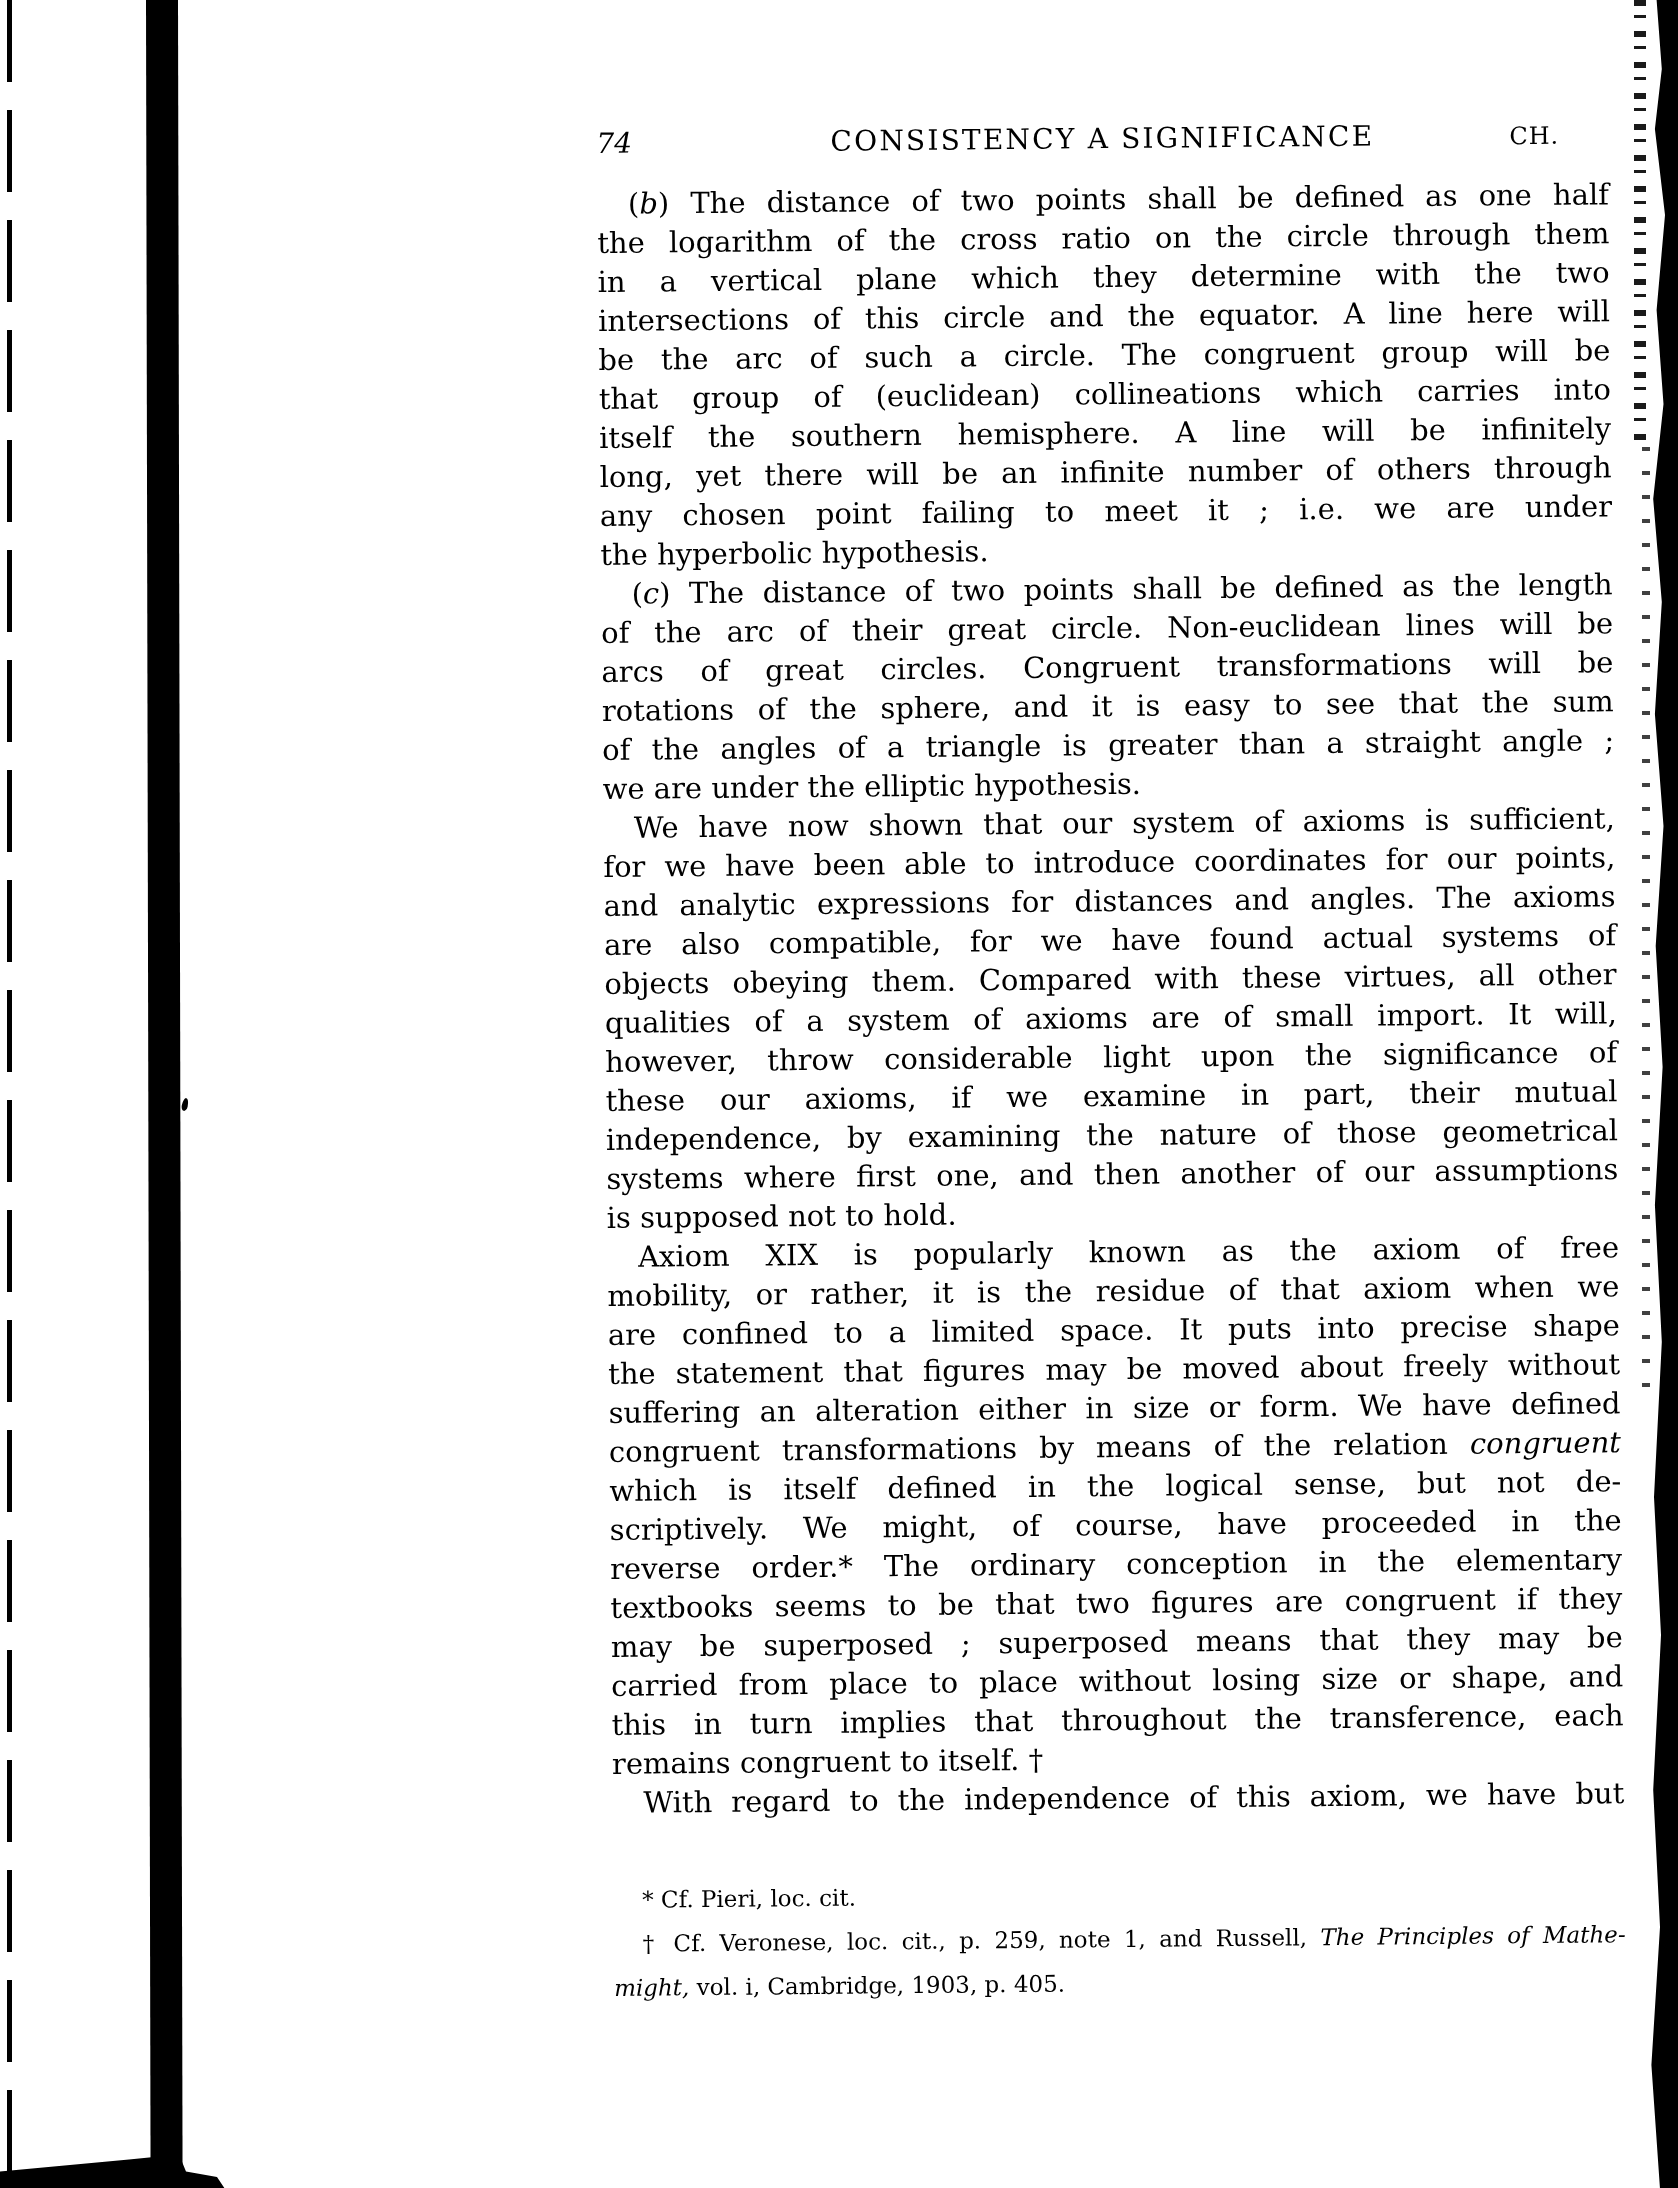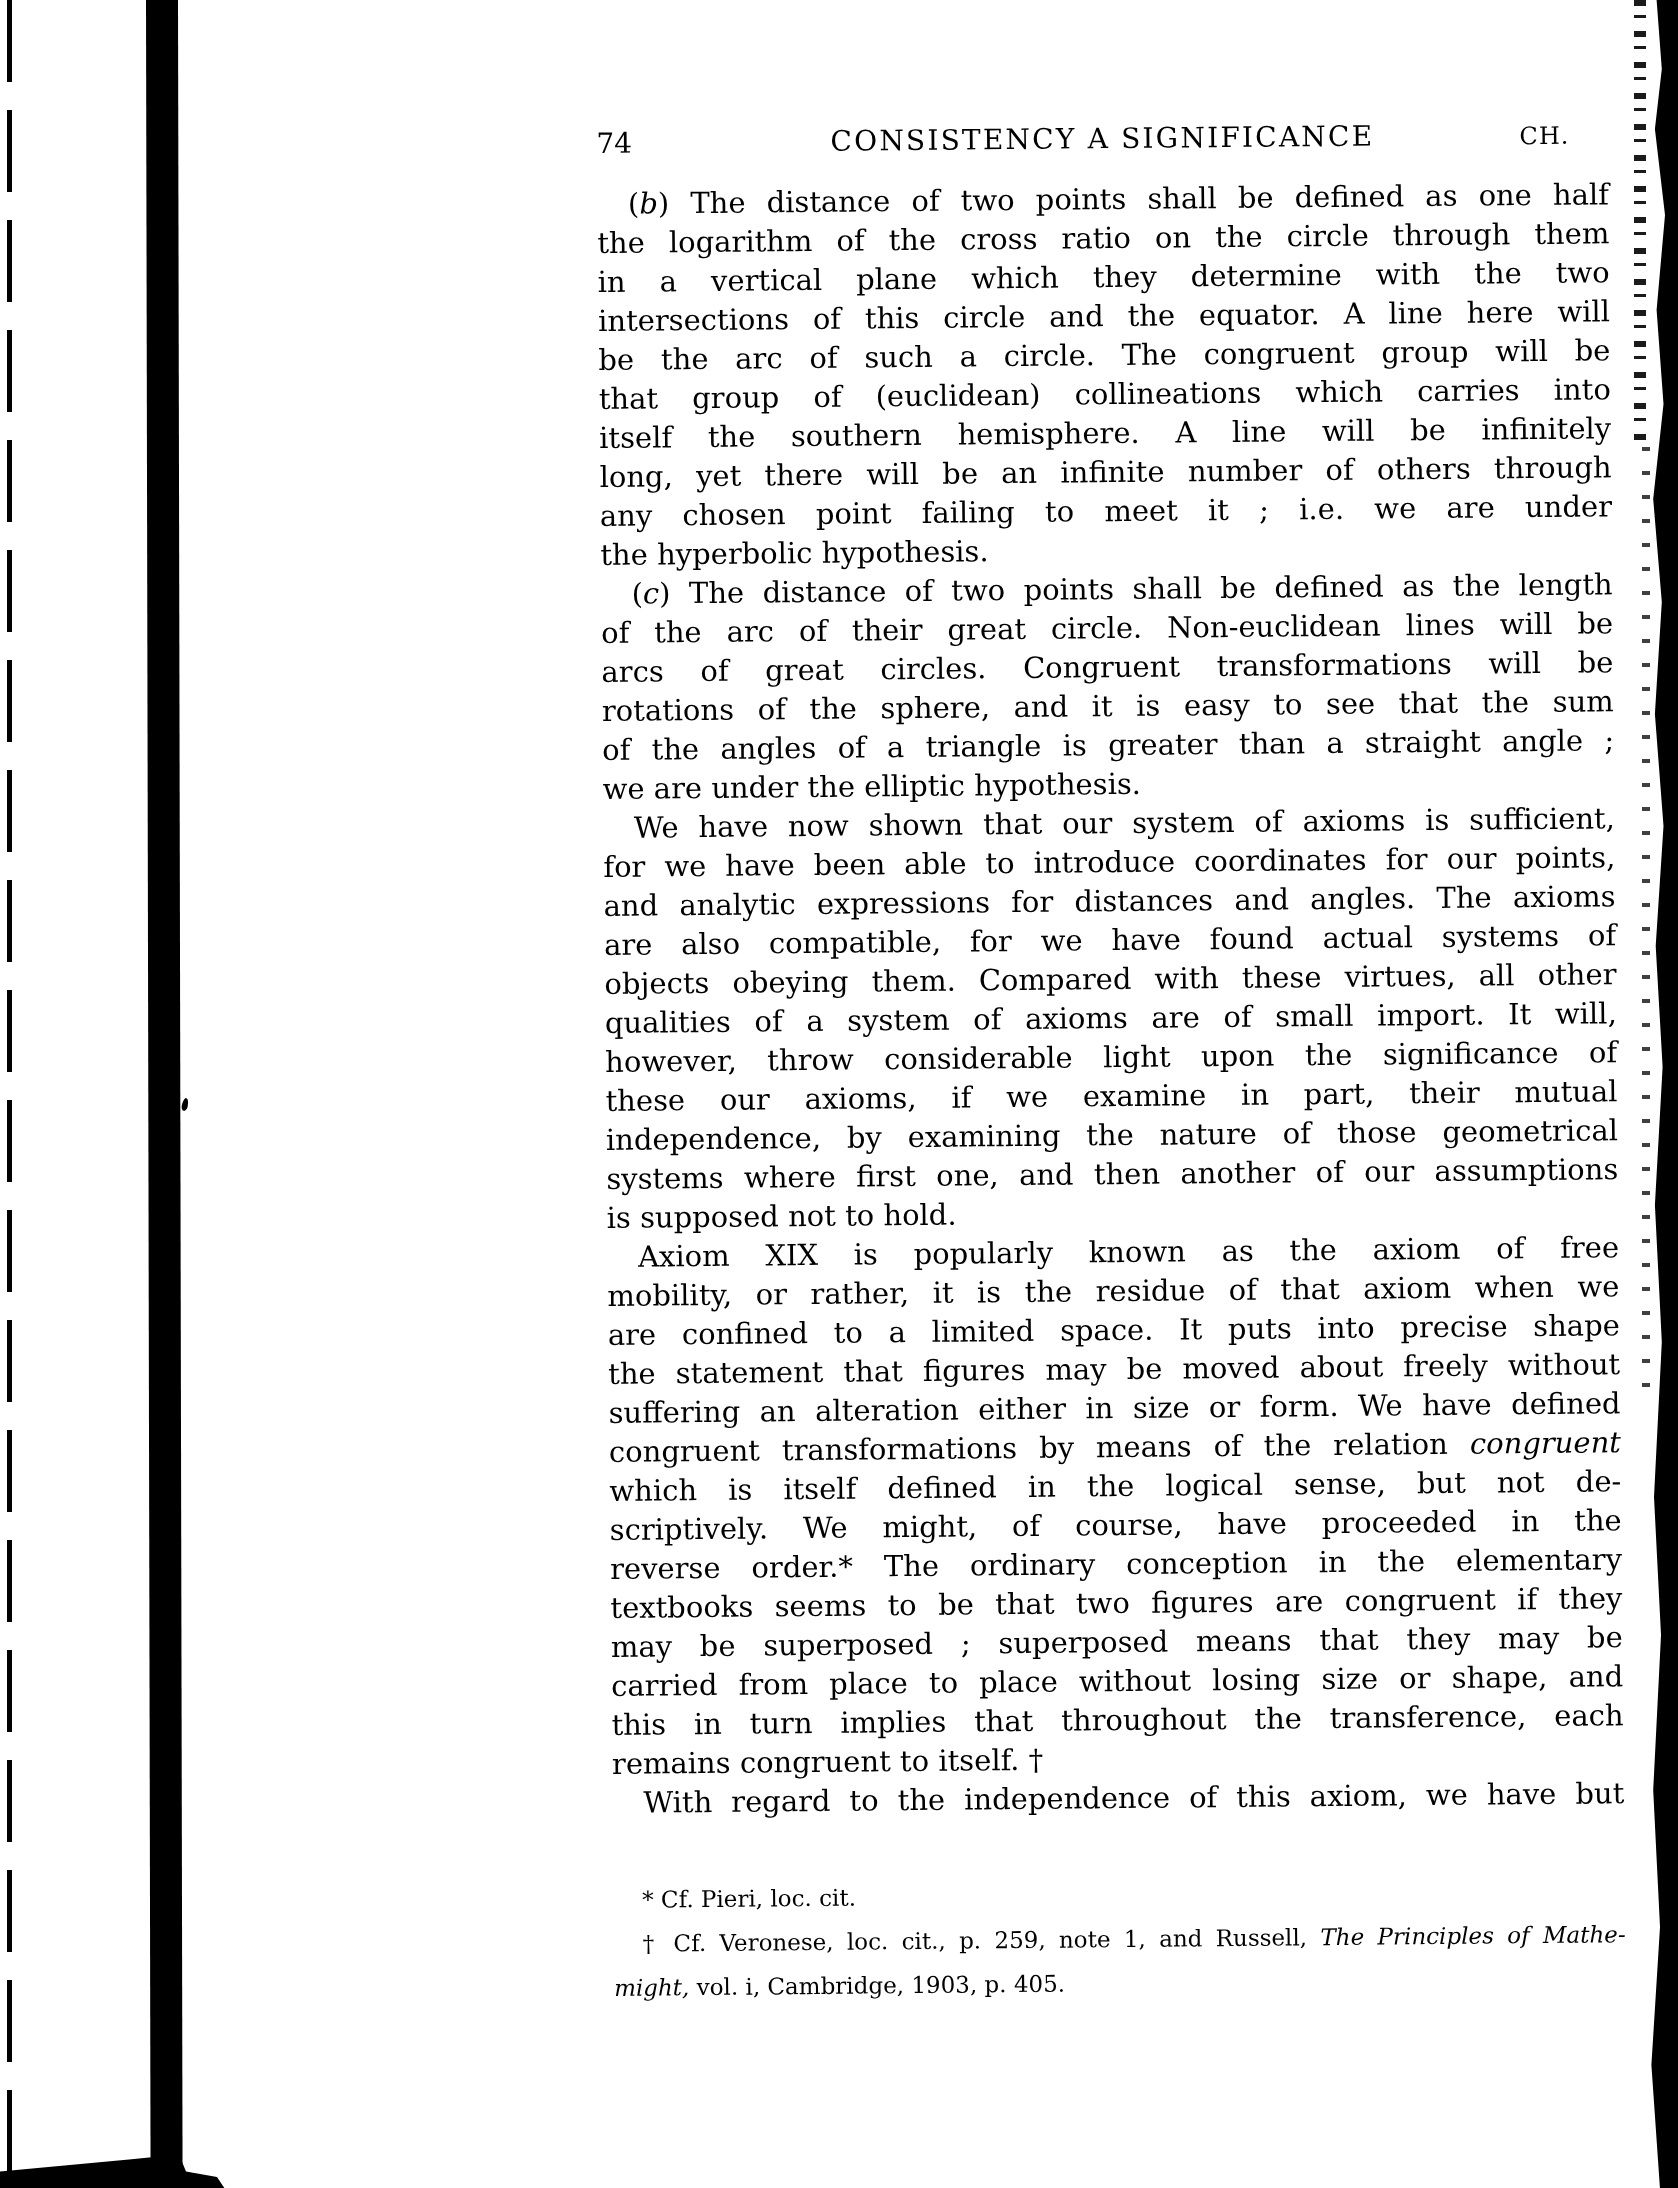--- a/index.html
+++ b/index.html
@@ -39,23 +39,23 @@
   .stray-mark{
     position:absolute;left:182px;top:1098px;width:6px;height:13px;background:#000;
     border-radius:50% 50% 50% 50%/60% 60% 40% 40%;transform:rotate(12deg);
   }
   
   .content{
     position:absolute;left:595px;top:0;width:1012px;
     transform:rotate(-0.55deg);transform-origin:0 0;
   }
   .header{display:flex;align-items:baseline;margin-top:127px;height:36px;}
-  .pagenum{font-size:28px;width:99px;}
+  .pagenum{font-size:28px;width:99px;font-style:italic;}
   .title{flex:1;text-align:center;font-size:28px;letter-spacing:2.2px;white-space:nowrap;}
-  .chapter{width:99px;text-align:center;font-size:24px;letter-spacing:0.9px;
+  .chapter{width:99px;text-align:left;font-size:24px;letter-spacing:0.9px;
     padding-right:29px;box-sizing:border-box;}
   .textblock{margin-top:22.4px;font-size:29px;line-height:39px;}
   .line{text-align:justify;text-align-last:justify;}
   .line.lastline{text-align-last:left;}
   .line.first{text-indent:31px;}
   .it{font-style:italic;}
   .footnotes{margin-top:55px;font-size:23px;line-height:44px;}
   .footnotes .line.first{text-indent:29px;}
 </style>
 </head>

